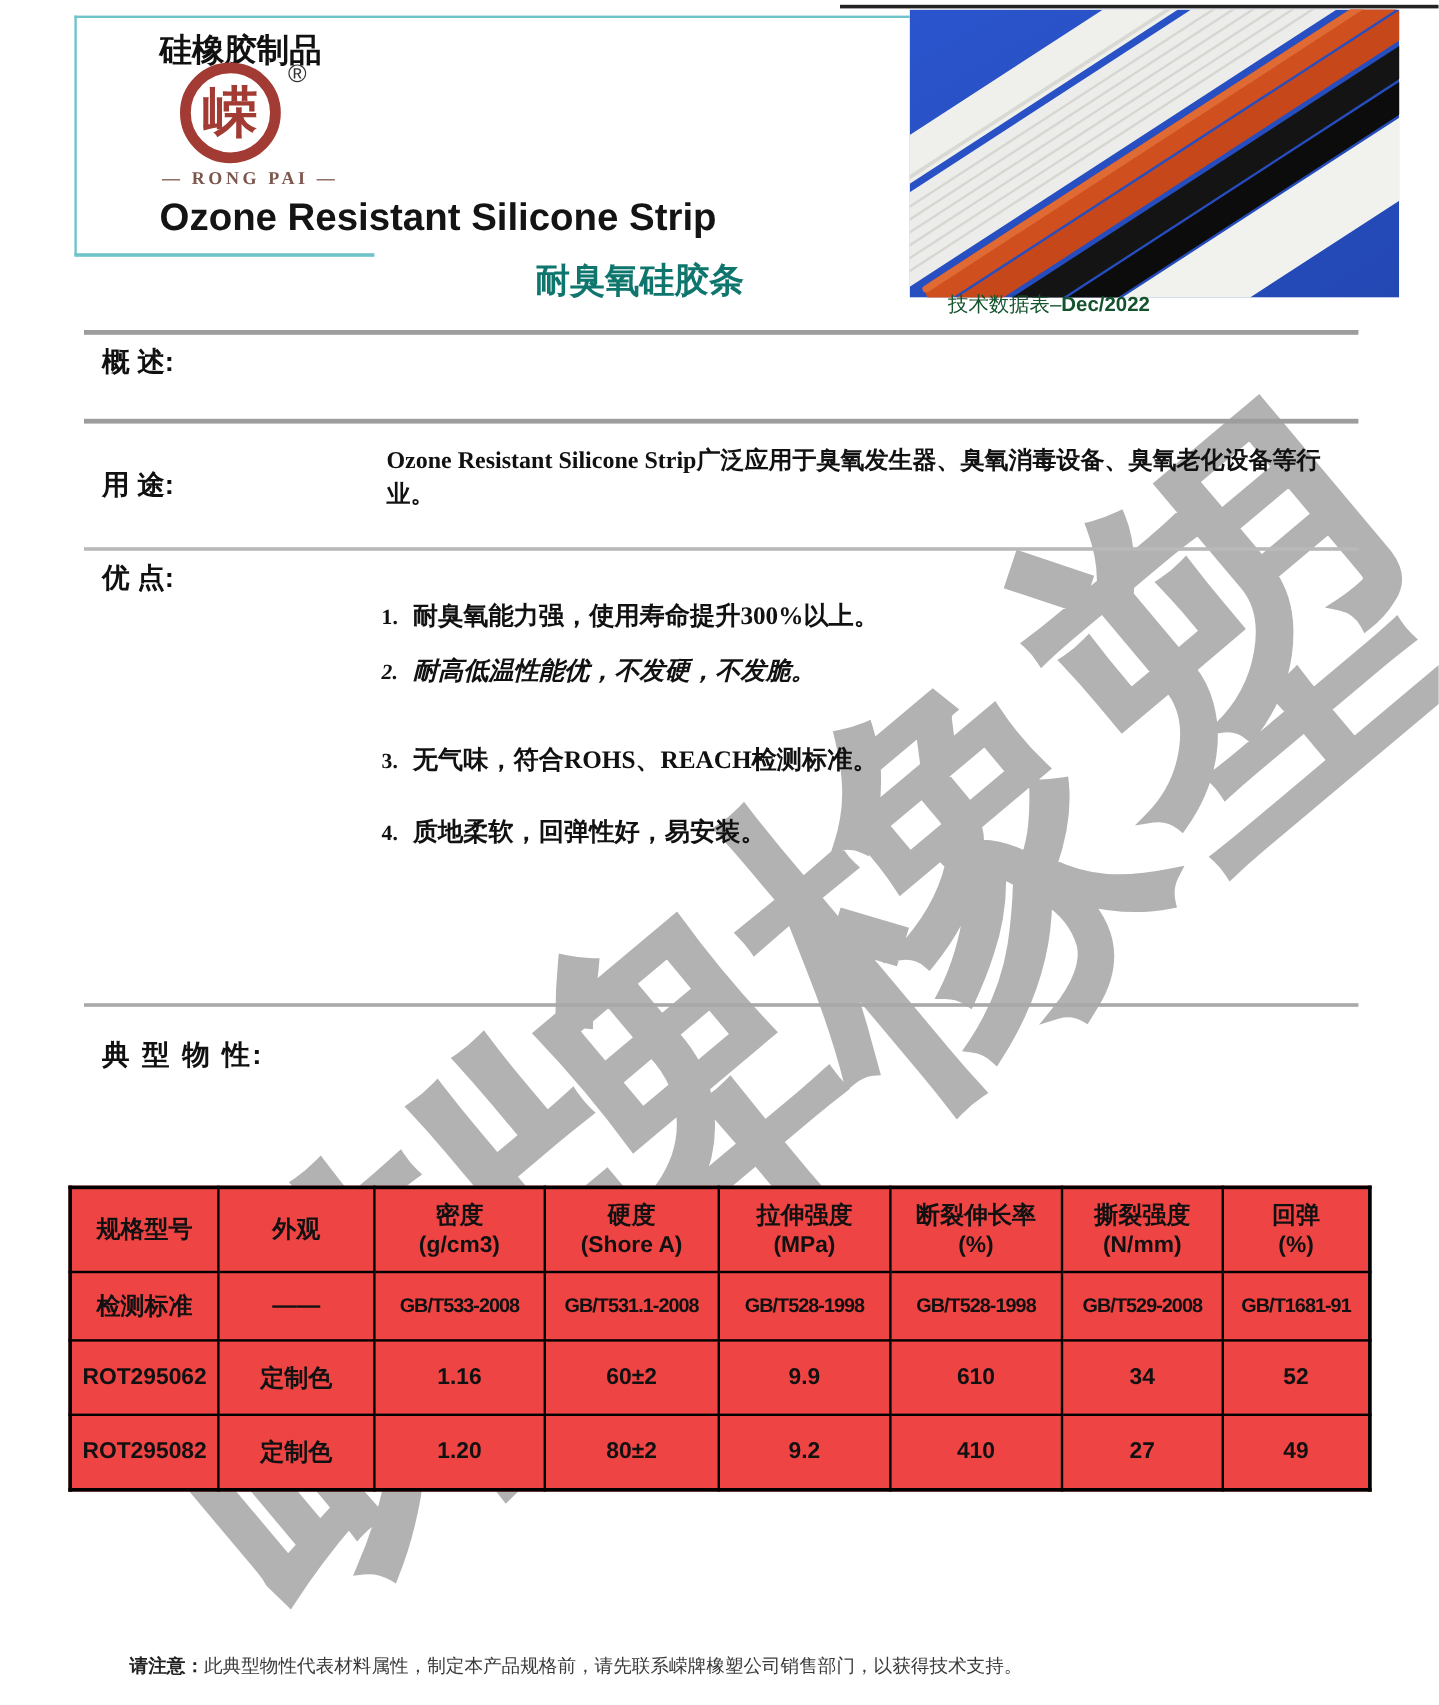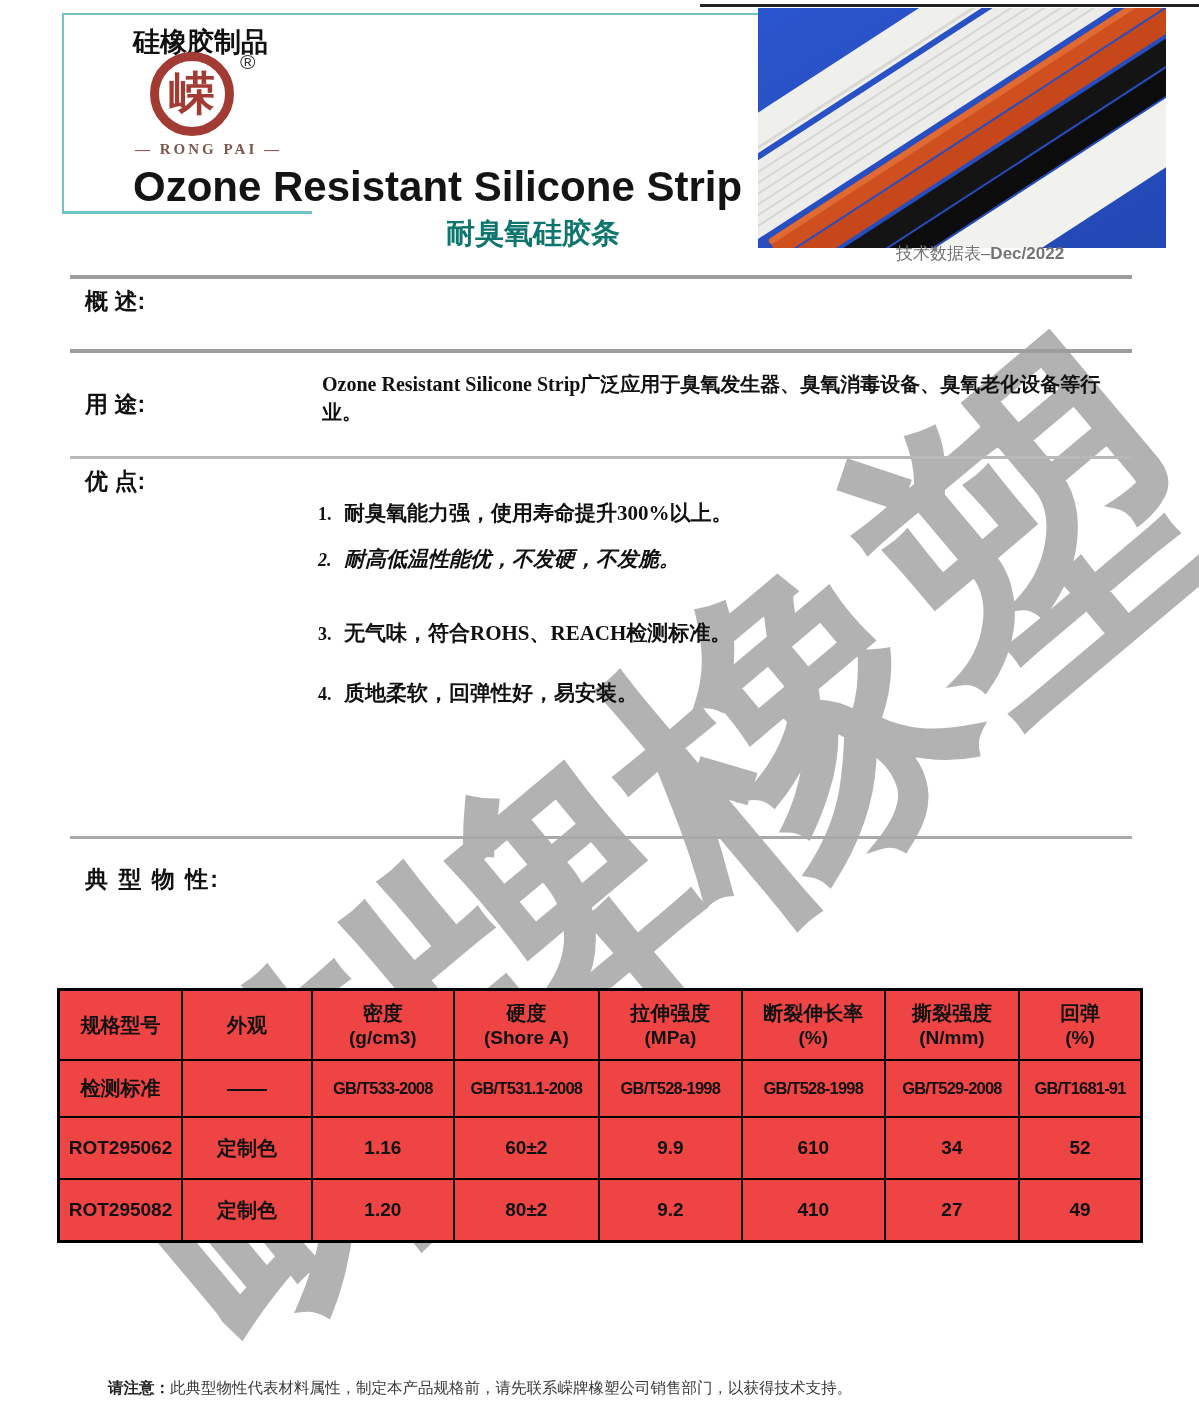--- a/index.html
+++ b/index.html
@@ -30,25 +30,25 @@
     position:absolute;left:150px;top:52px;width:66px;height:66px;
     border:9px solid #a23b33;border-radius:50%;
     display:flex;align-items:center;justify-content:center;
   }
   .logo-glyph{font-family:"Liberation Serif",serif;font-weight:bold;font-size:46px;color:#a23b33;line-height:1;}
   .registered{position:absolute;left:240px;top:50px;font-size:21px;color:#333;}
   .logo-subtext{
     position:absolute;left:112px;top:141px;width:170px;text-align:right;
     font-family:"Liberation Serif",serif;font-size:15px;letter-spacing:3px;color:#7d564c;font-weight:bold;
   }
-  .title-en{position:absolute;left:133px;top:163px;font-size:42px;font-weight:bold;color:#141414;}
+  .title-en{position:absolute;left:133px;top:163px;font-size:32px;font-weight:bold;color:#141414;}
   .title-zh{position:absolute;left:383px;top:214px;width:300px;text-align:center;font-size:29px;font-weight:bold;color:#0f766e;}
   
   .photo{position:absolute;left:758px;top:8px;width:408px;height:240px;}
-  .caption{position:absolute;left:790px;top:242px;width:380px;text-align:center;font-size:17px;color:#737373;}
+  .caption{position:absolute;left:790px;top:242px;width:380px;font-size:17px;color:#14532d;}
   .caption b{font-weight:bold;}
   
   .hr{position:absolute;left:70px;width:1062px;background:#9d9d9d;}
   .hr1{top:275px;height:4px;}
   .hr2{top:349px;height:4px;}
   .hr3{top:456px;height:3px;background:#b9b9b9;}
   .hr4{top:836px;height:3px;background:#a9a9a9;}
   
   .sec-label{position:absolute;left:85px;font-size:23px;font-weight:bold;color:#111;}
   .lab-overview{top:286px;}

